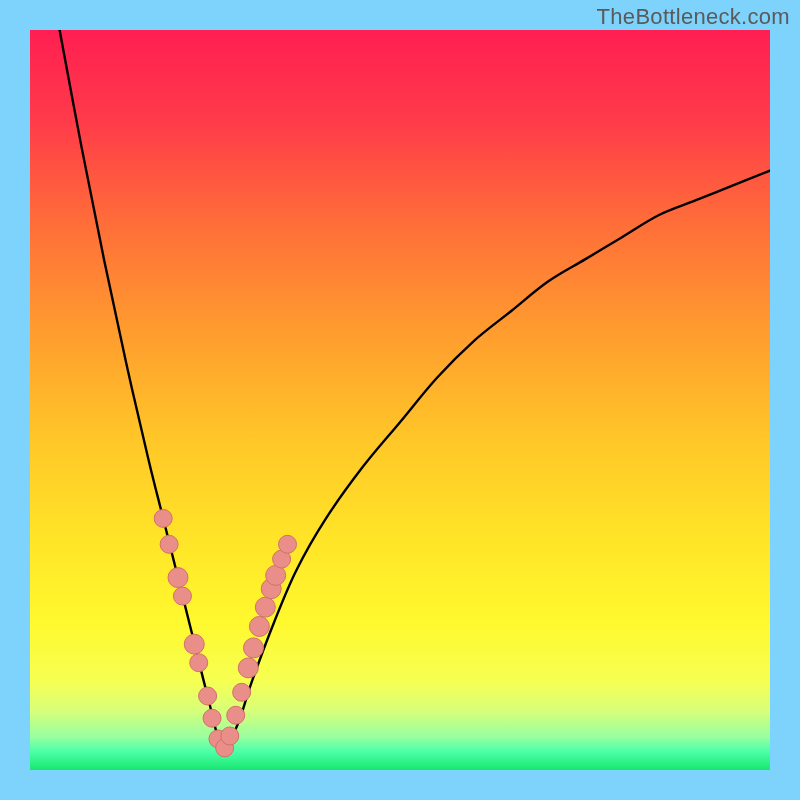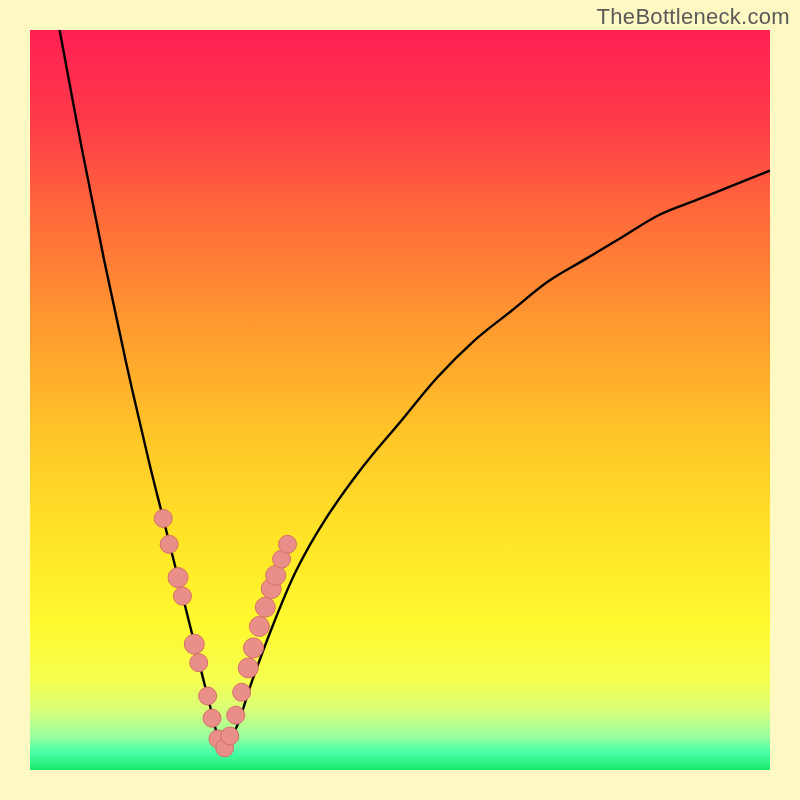--- a/index.html
+++ b/index.html
@@ -8,21 +8,21 @@
     width: 800px;
     height: 800px;
     overflow: hidden;
     background: #000;
     font-family: Arial, Helvetica, sans-serif;
   }
   .frame {
     position: relative;
     width: 800px;
     height: 800px;
-    background: #fef9c3;
+    background: #7dd3fc;
   }
   .plot {
     position: absolute;
     left: 30px;
     top: 30px;
     width: 740px;
     height: 740px;
     overflow: hidden;
   }
   .gradient {

